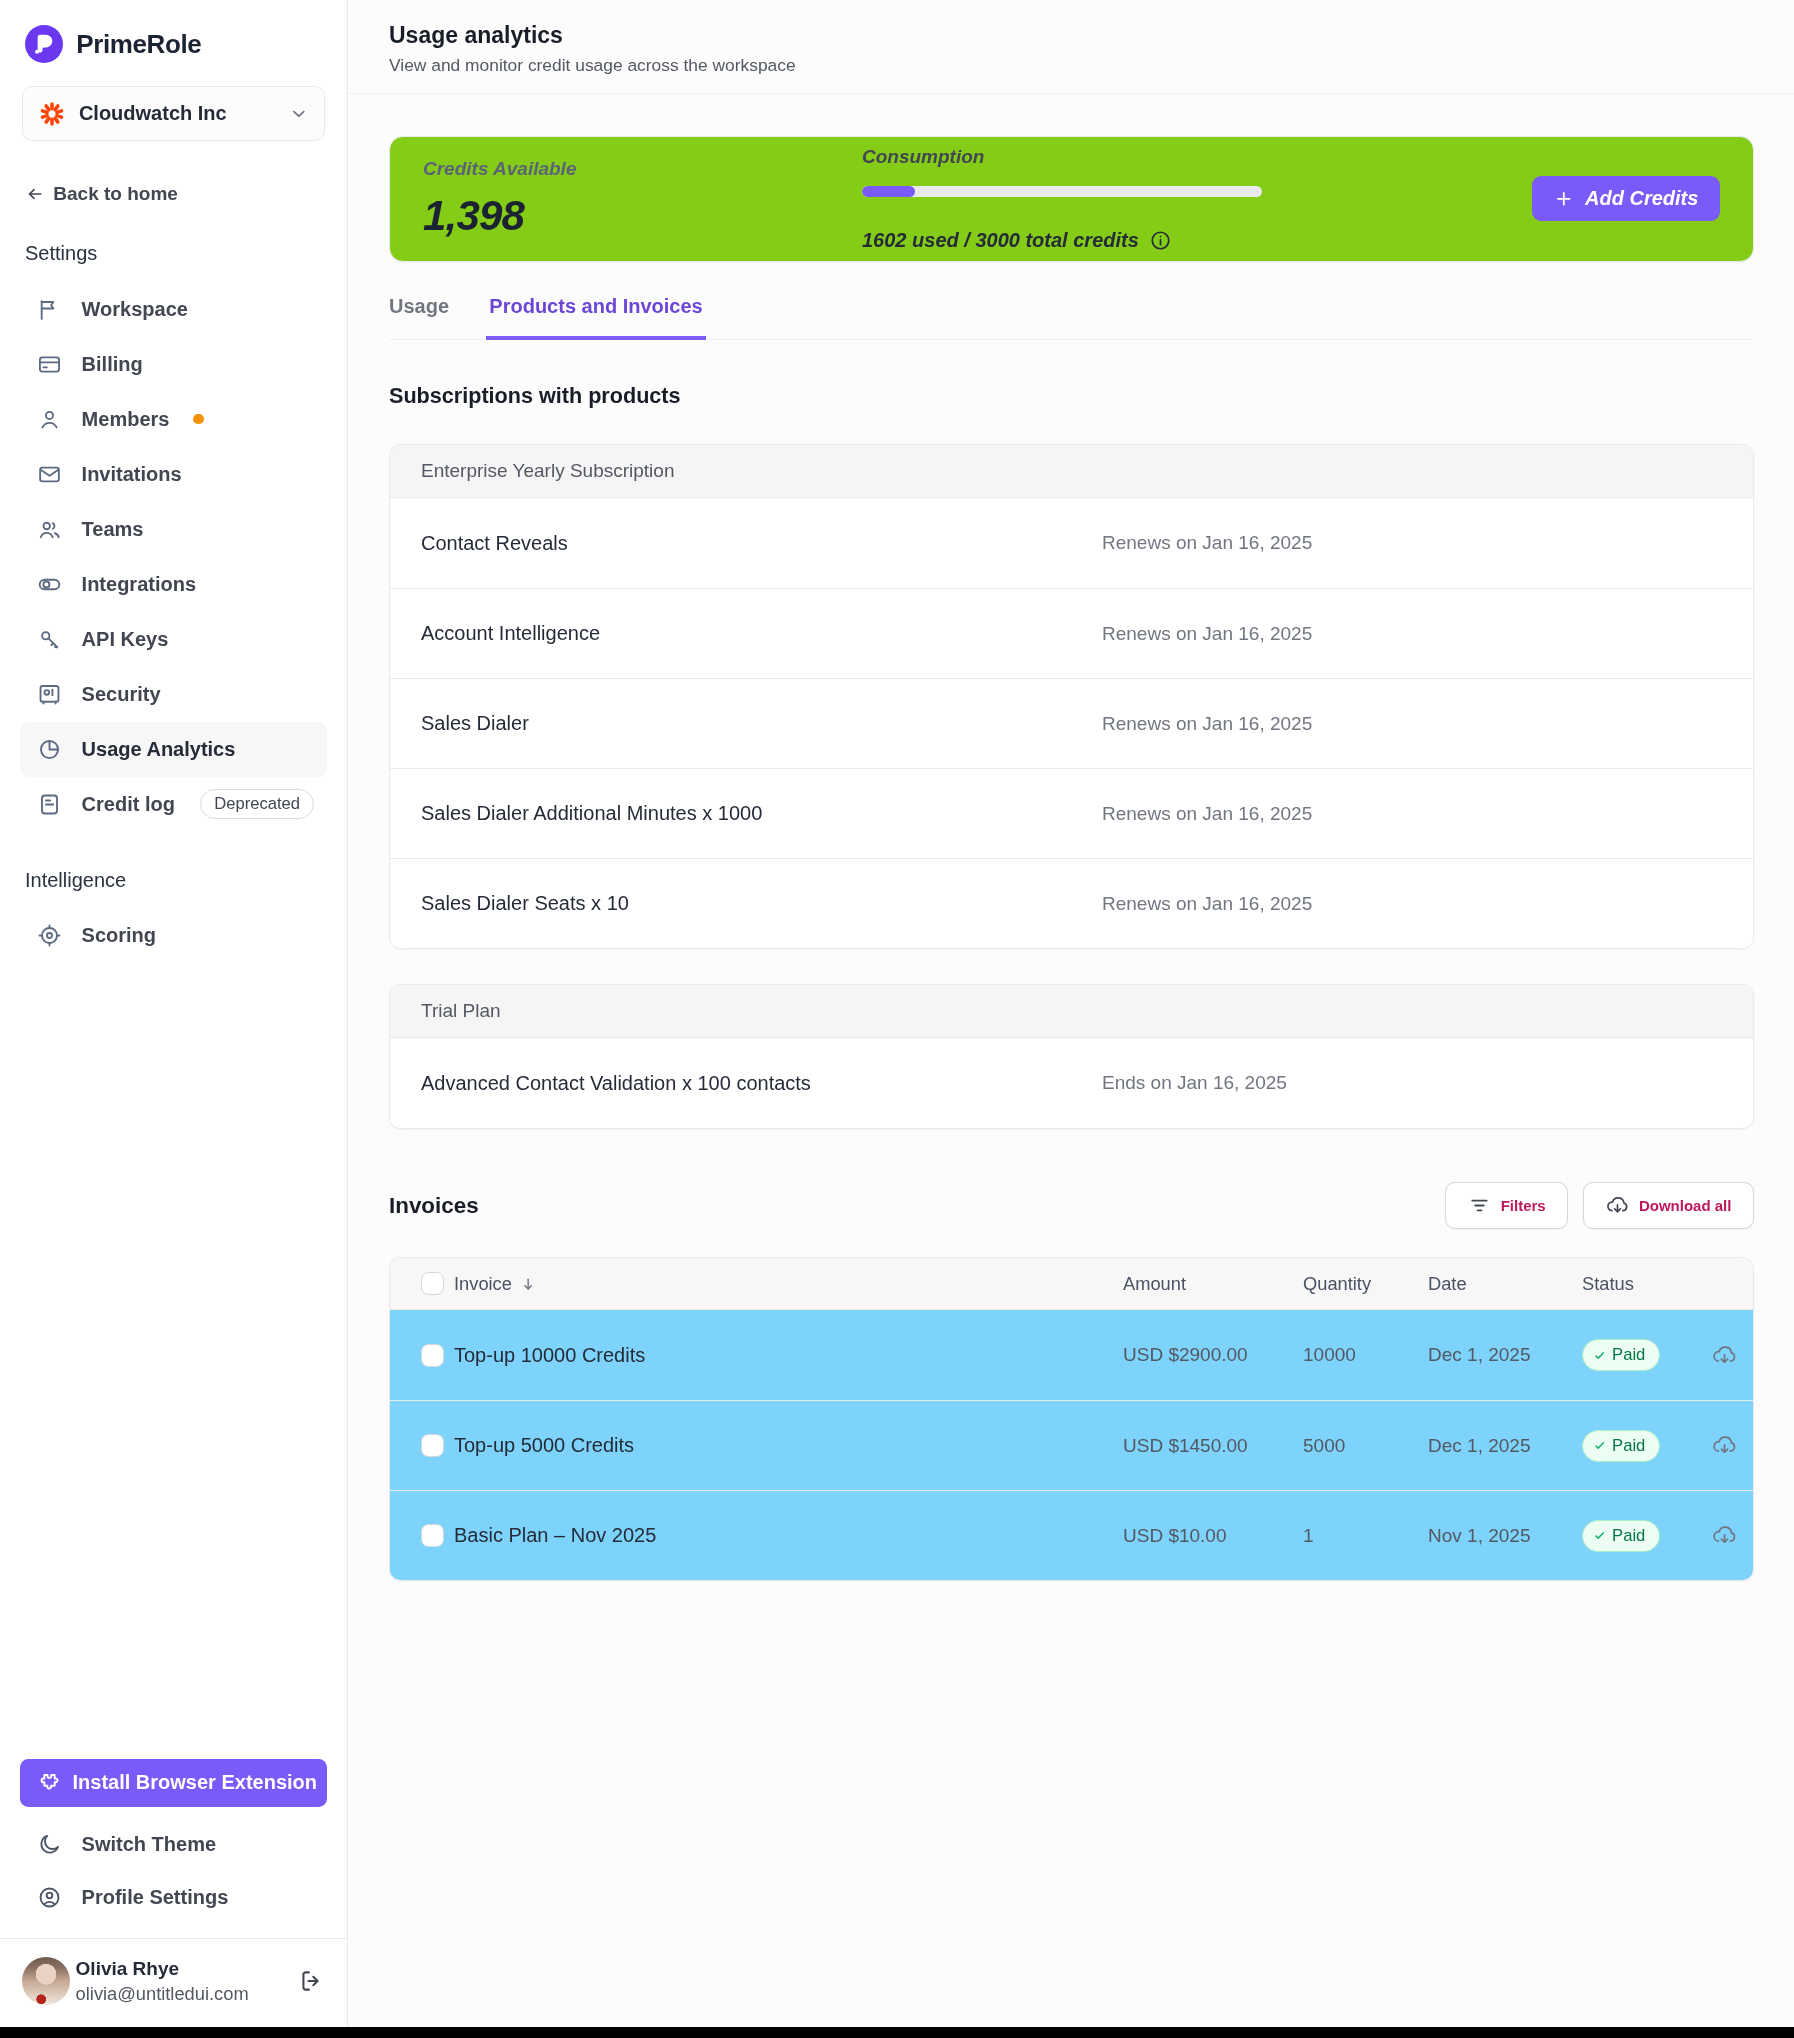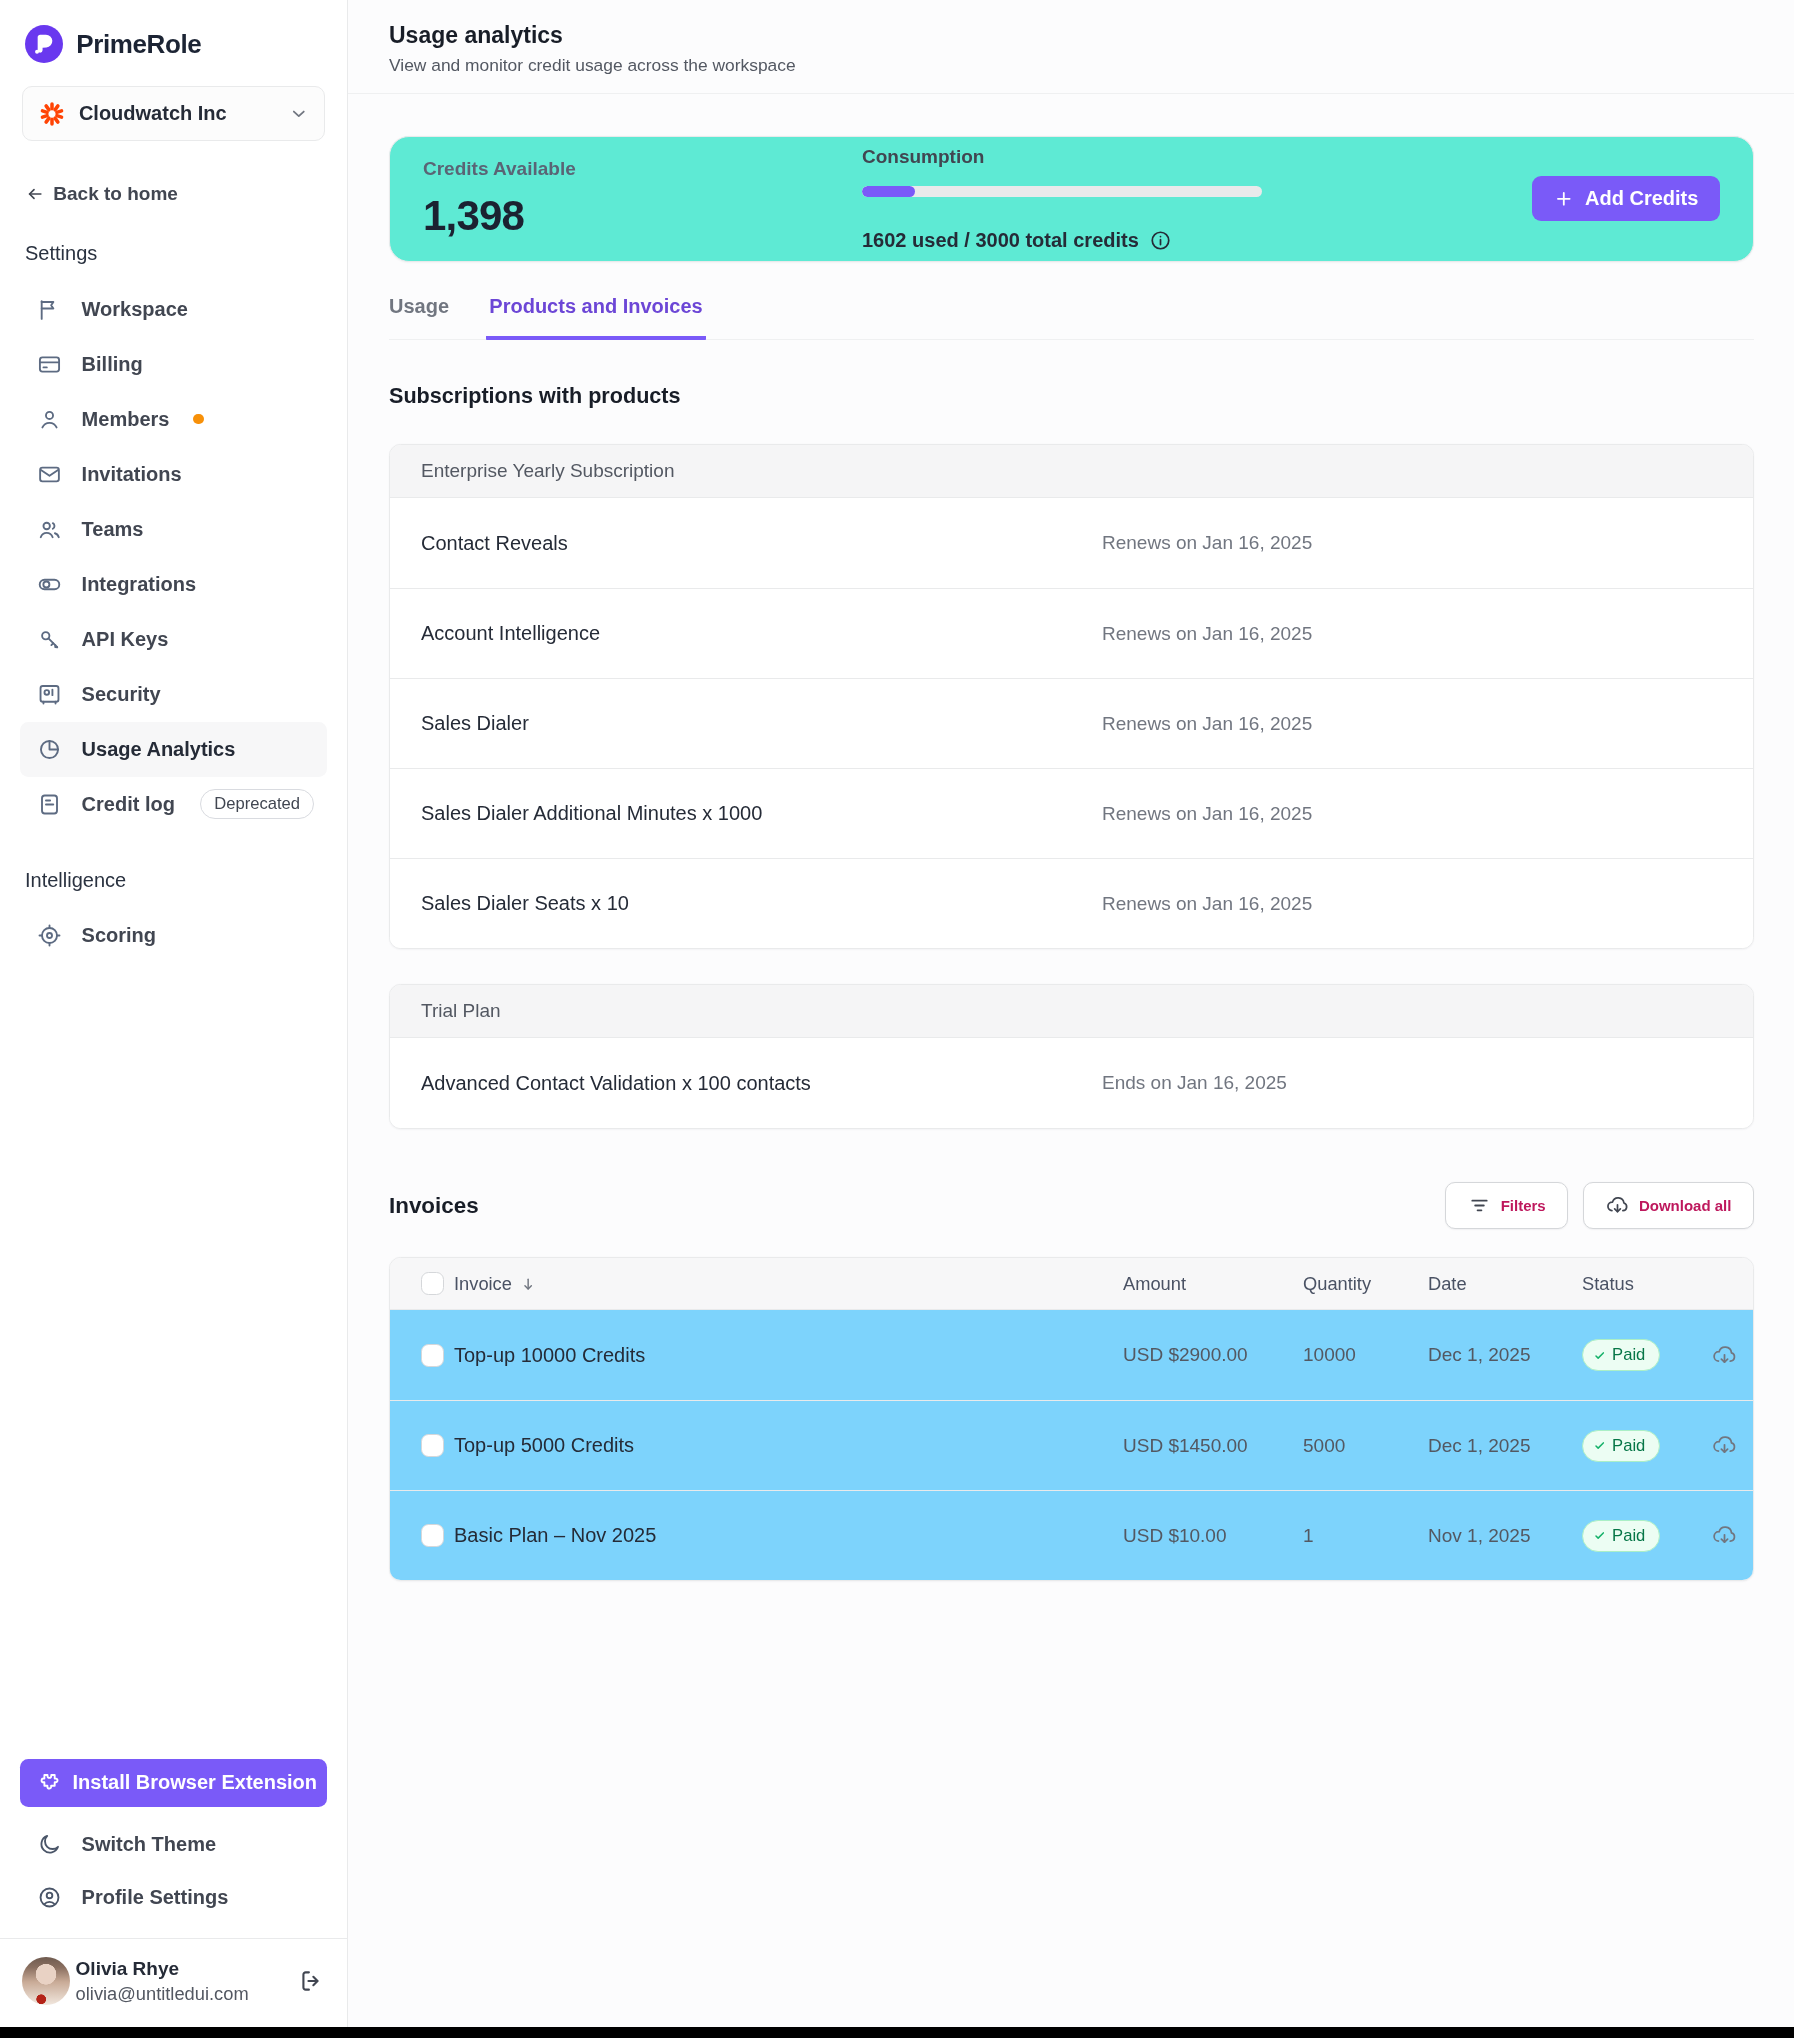--- a/index.html
+++ b/index.html
@@ -51,22 +51,22 @@
   .logout { color:#414651; display:flex; cursor:pointer; }
 
   
   .main { flex:1; background:#FCFCFD; display:flex; flex-direction:column; overflow:hidden; }
   .page-head { padding:21.6px 40px 0 41px; }
   .page-title { font-size:23px; font-weight:700; color:#181D27; }
   .page-sub { font-size:17.4px; color:#535862; margin-top:6.6px; padding-bottom:16.6px; }
   .head-rule { border-bottom:0.8px solid #EFF0F1; }
   .content { padding:0 40px 0 41px; }
 
-  .card { background:#5eead4; border:0.8px solid #E9EAEB; border-radius:20px;
-    box-shadow:0 0.8px 1.7px rgba(16,24,40,.04); }
+  .card { background:#84cc16; border:0.8px solid #E9EAEB; border-radius:14px;
+    box-shadow:0 0.8px 1.7px rgba(16,24,40,.04);font-style:italic; }
   .credits-card { margin-top:42px; height:126px; display:flex; align-items:center; padding:0 33px; }
   .cred-col1 { width:439px; }
   .cred-label { font-size:19px; font-weight:600; color:#5A6475; }
   .cred-value { font-size:42px; font-weight:700; color:#1B2231; margin-top:11.6px; letter-spacing:-0.8px; }
   .cons-col { width:465px; }
   .cons-label { font-size:19px; font-weight:600; color:#414651; }
   .bar-track { margin-top:18.3px; width:400px; height:10.8px; border-radius:5.8px; background:#E9EAEB; overflow:hidden; }
   .bar-fill { height:100%; border-radius:5.8px; background:#7A5AF8; }
   .usage-line { margin-top:32px; display:flex; align-items:center; gap:10px;
     font-size:20px; font-weight:600; color:#252B37; }

